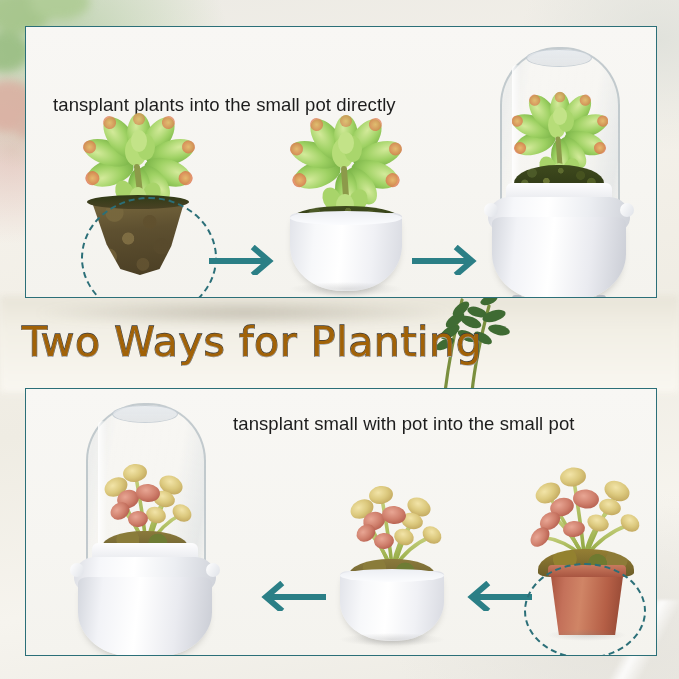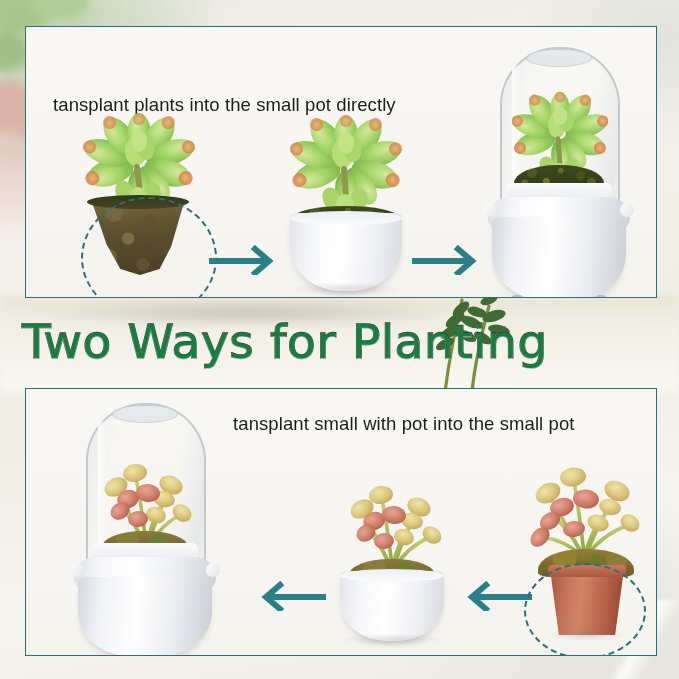--- a/index.html
+++ b/index.html
@@ -39,22 +39,22 @@
   #panel-bottom{left:25px;top:388px;width:630px;height:266px;}
   .panel-inner{position:absolute;inset:0;
      background:linear-gradient(180deg,#f8f7f4 0%,#f6f5f1 60%,#f4f3ee 100%);}
 
   .caption{position:absolute;color:#1d1d1d;font-size:18.5px;letter-spacing:.1px;
      font-family:"Liberation Sans", sans-serif;white-space:nowrap;}
   #caption-top{left:27px;top:24px;margin-top:43px;}
   #caption-bottom{left:207px;top:24px;}
 
   
-  #title{position:absolute;left:22px;top:316px;font-size:47px;line-height:52px;
-     font-weight:400;color:#15803d;letter-spacing:.6px;white-space:nowrap;
+  #title{position:absolute;left:22px;top:316px;font-size:41px;line-height:52px;
+     font-weight:400;color:#a16207;letter-spacing:.6px;white-space:nowrap;
      font-family:"DejaVu Sans", sans-serif;
      -webkit-text-stroke:1.3px #3a3a3a;
      paint-order:stroke fill;
      text-shadow:0 1px 1px rgba(255,255,255,.6);}
 
   
   .arrow{position:absolute;}
 
   
   .art{position:absolute;}

